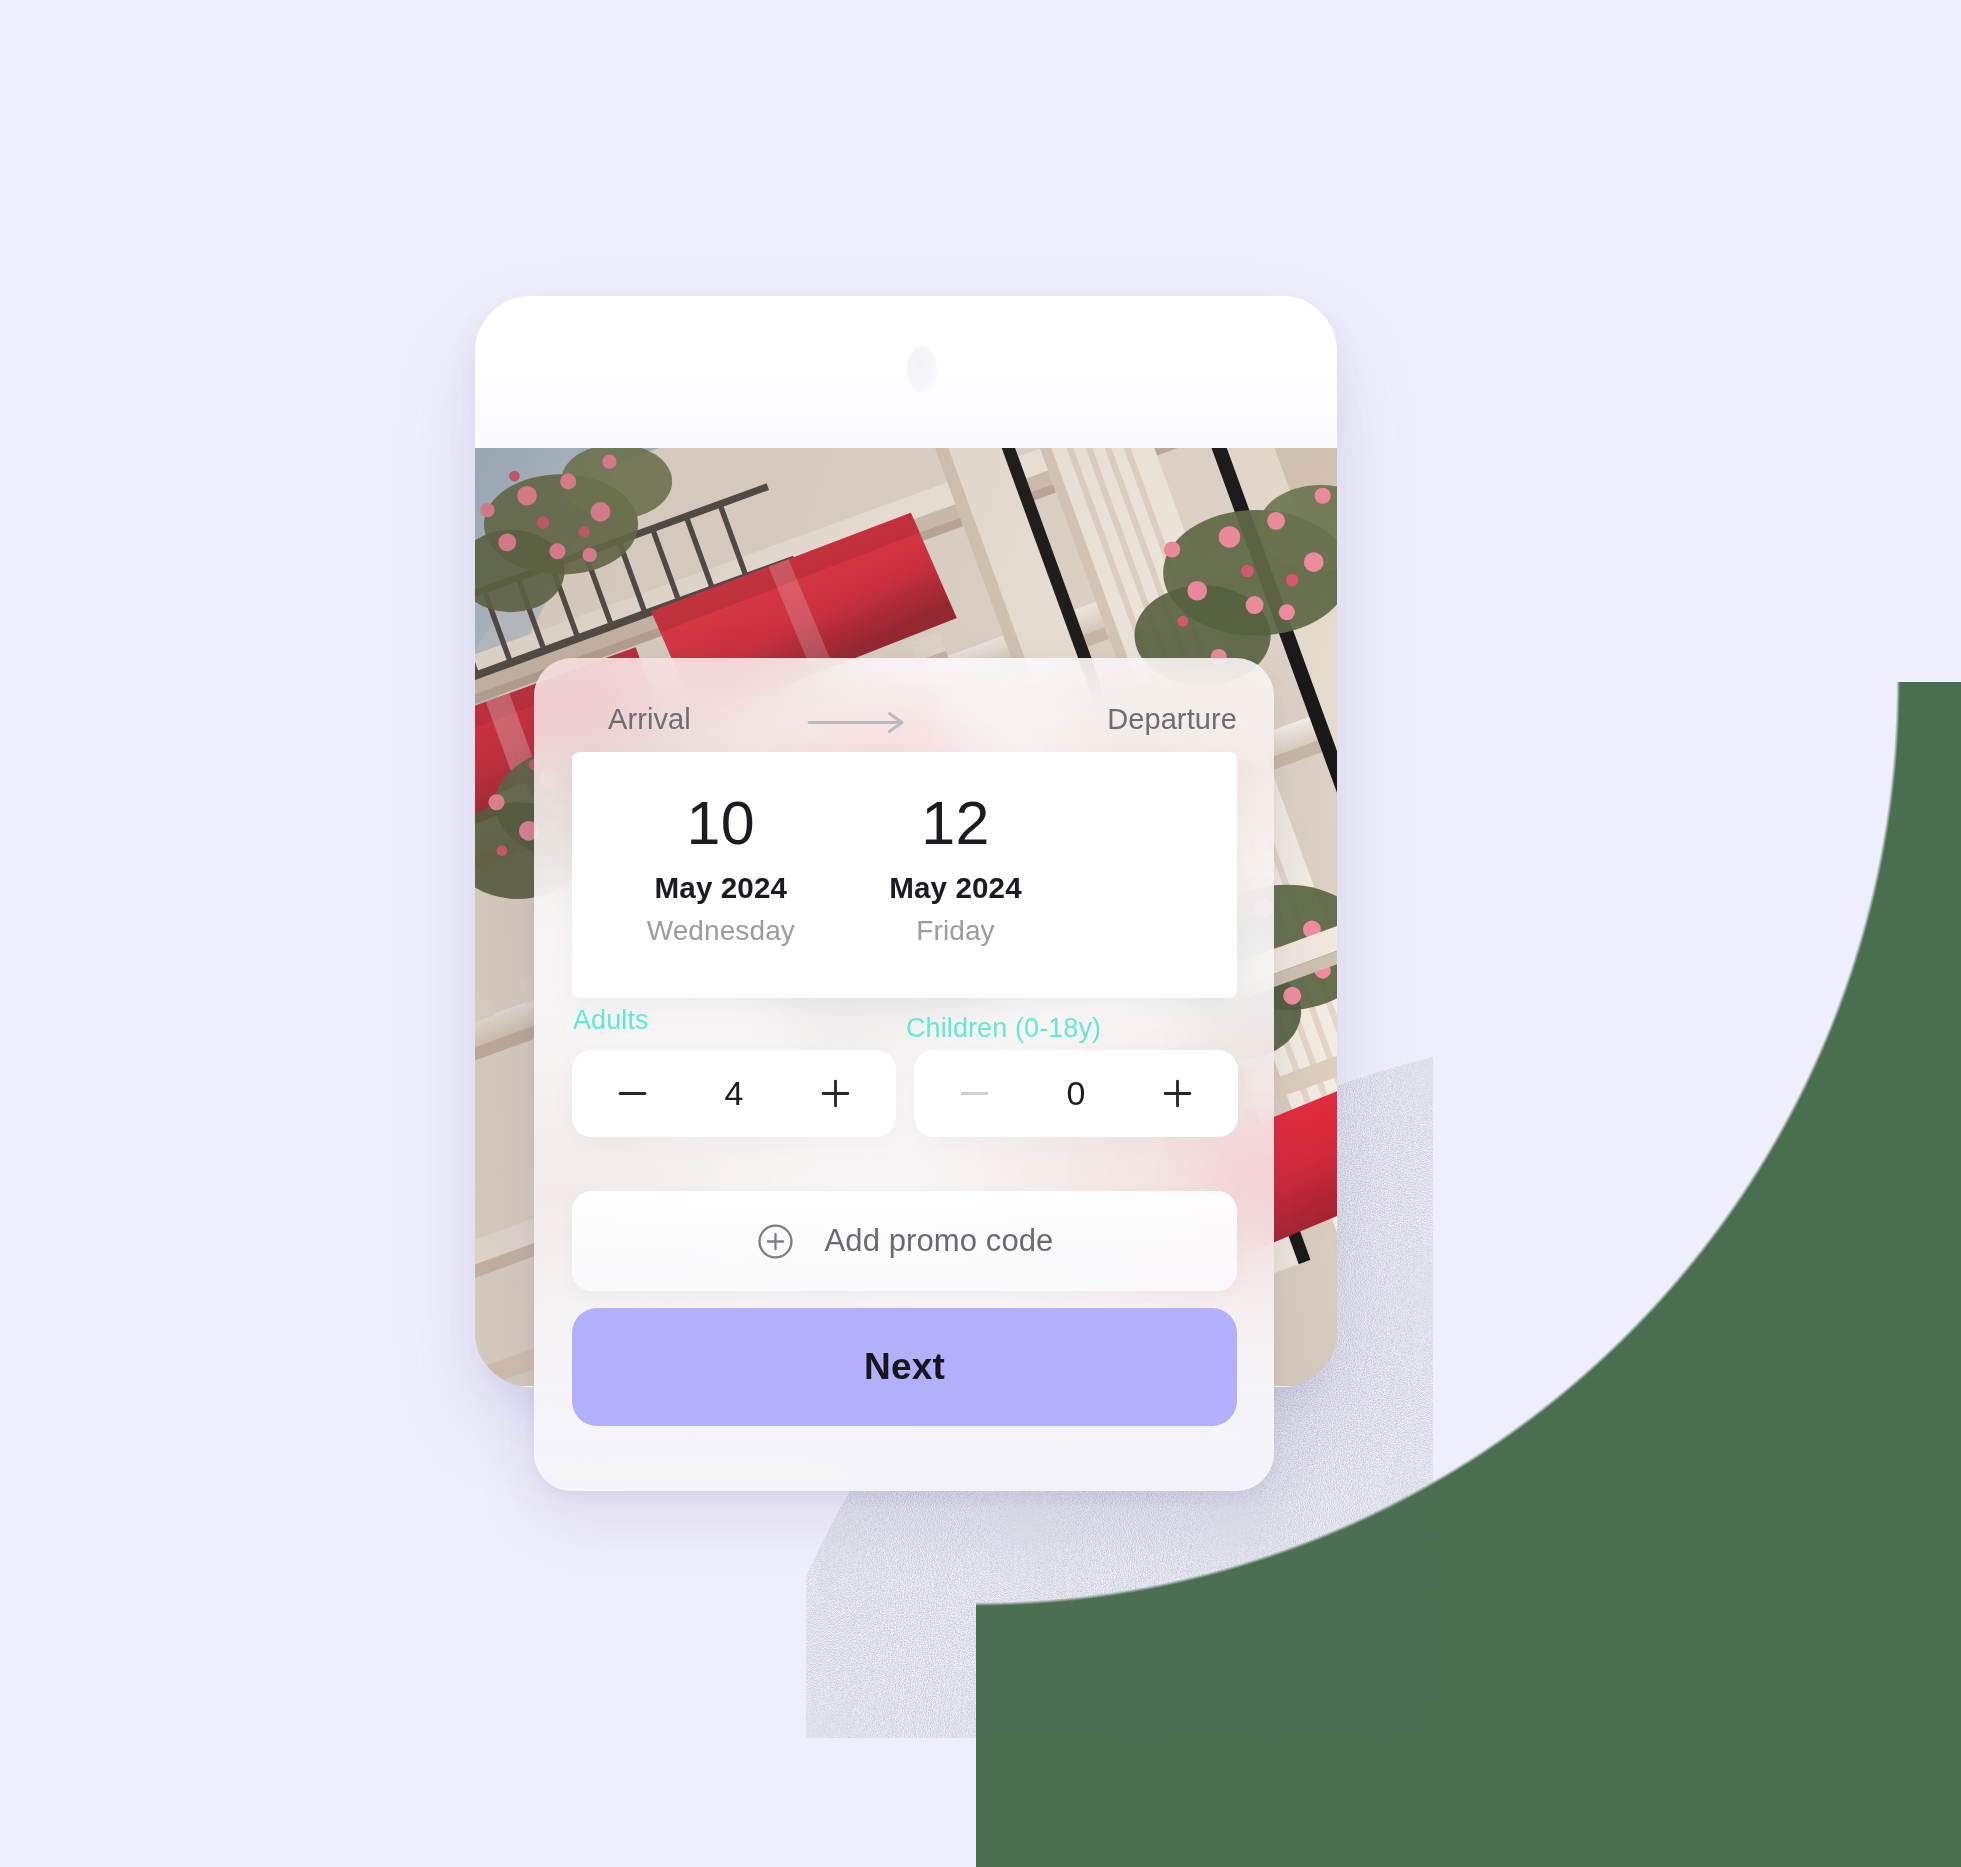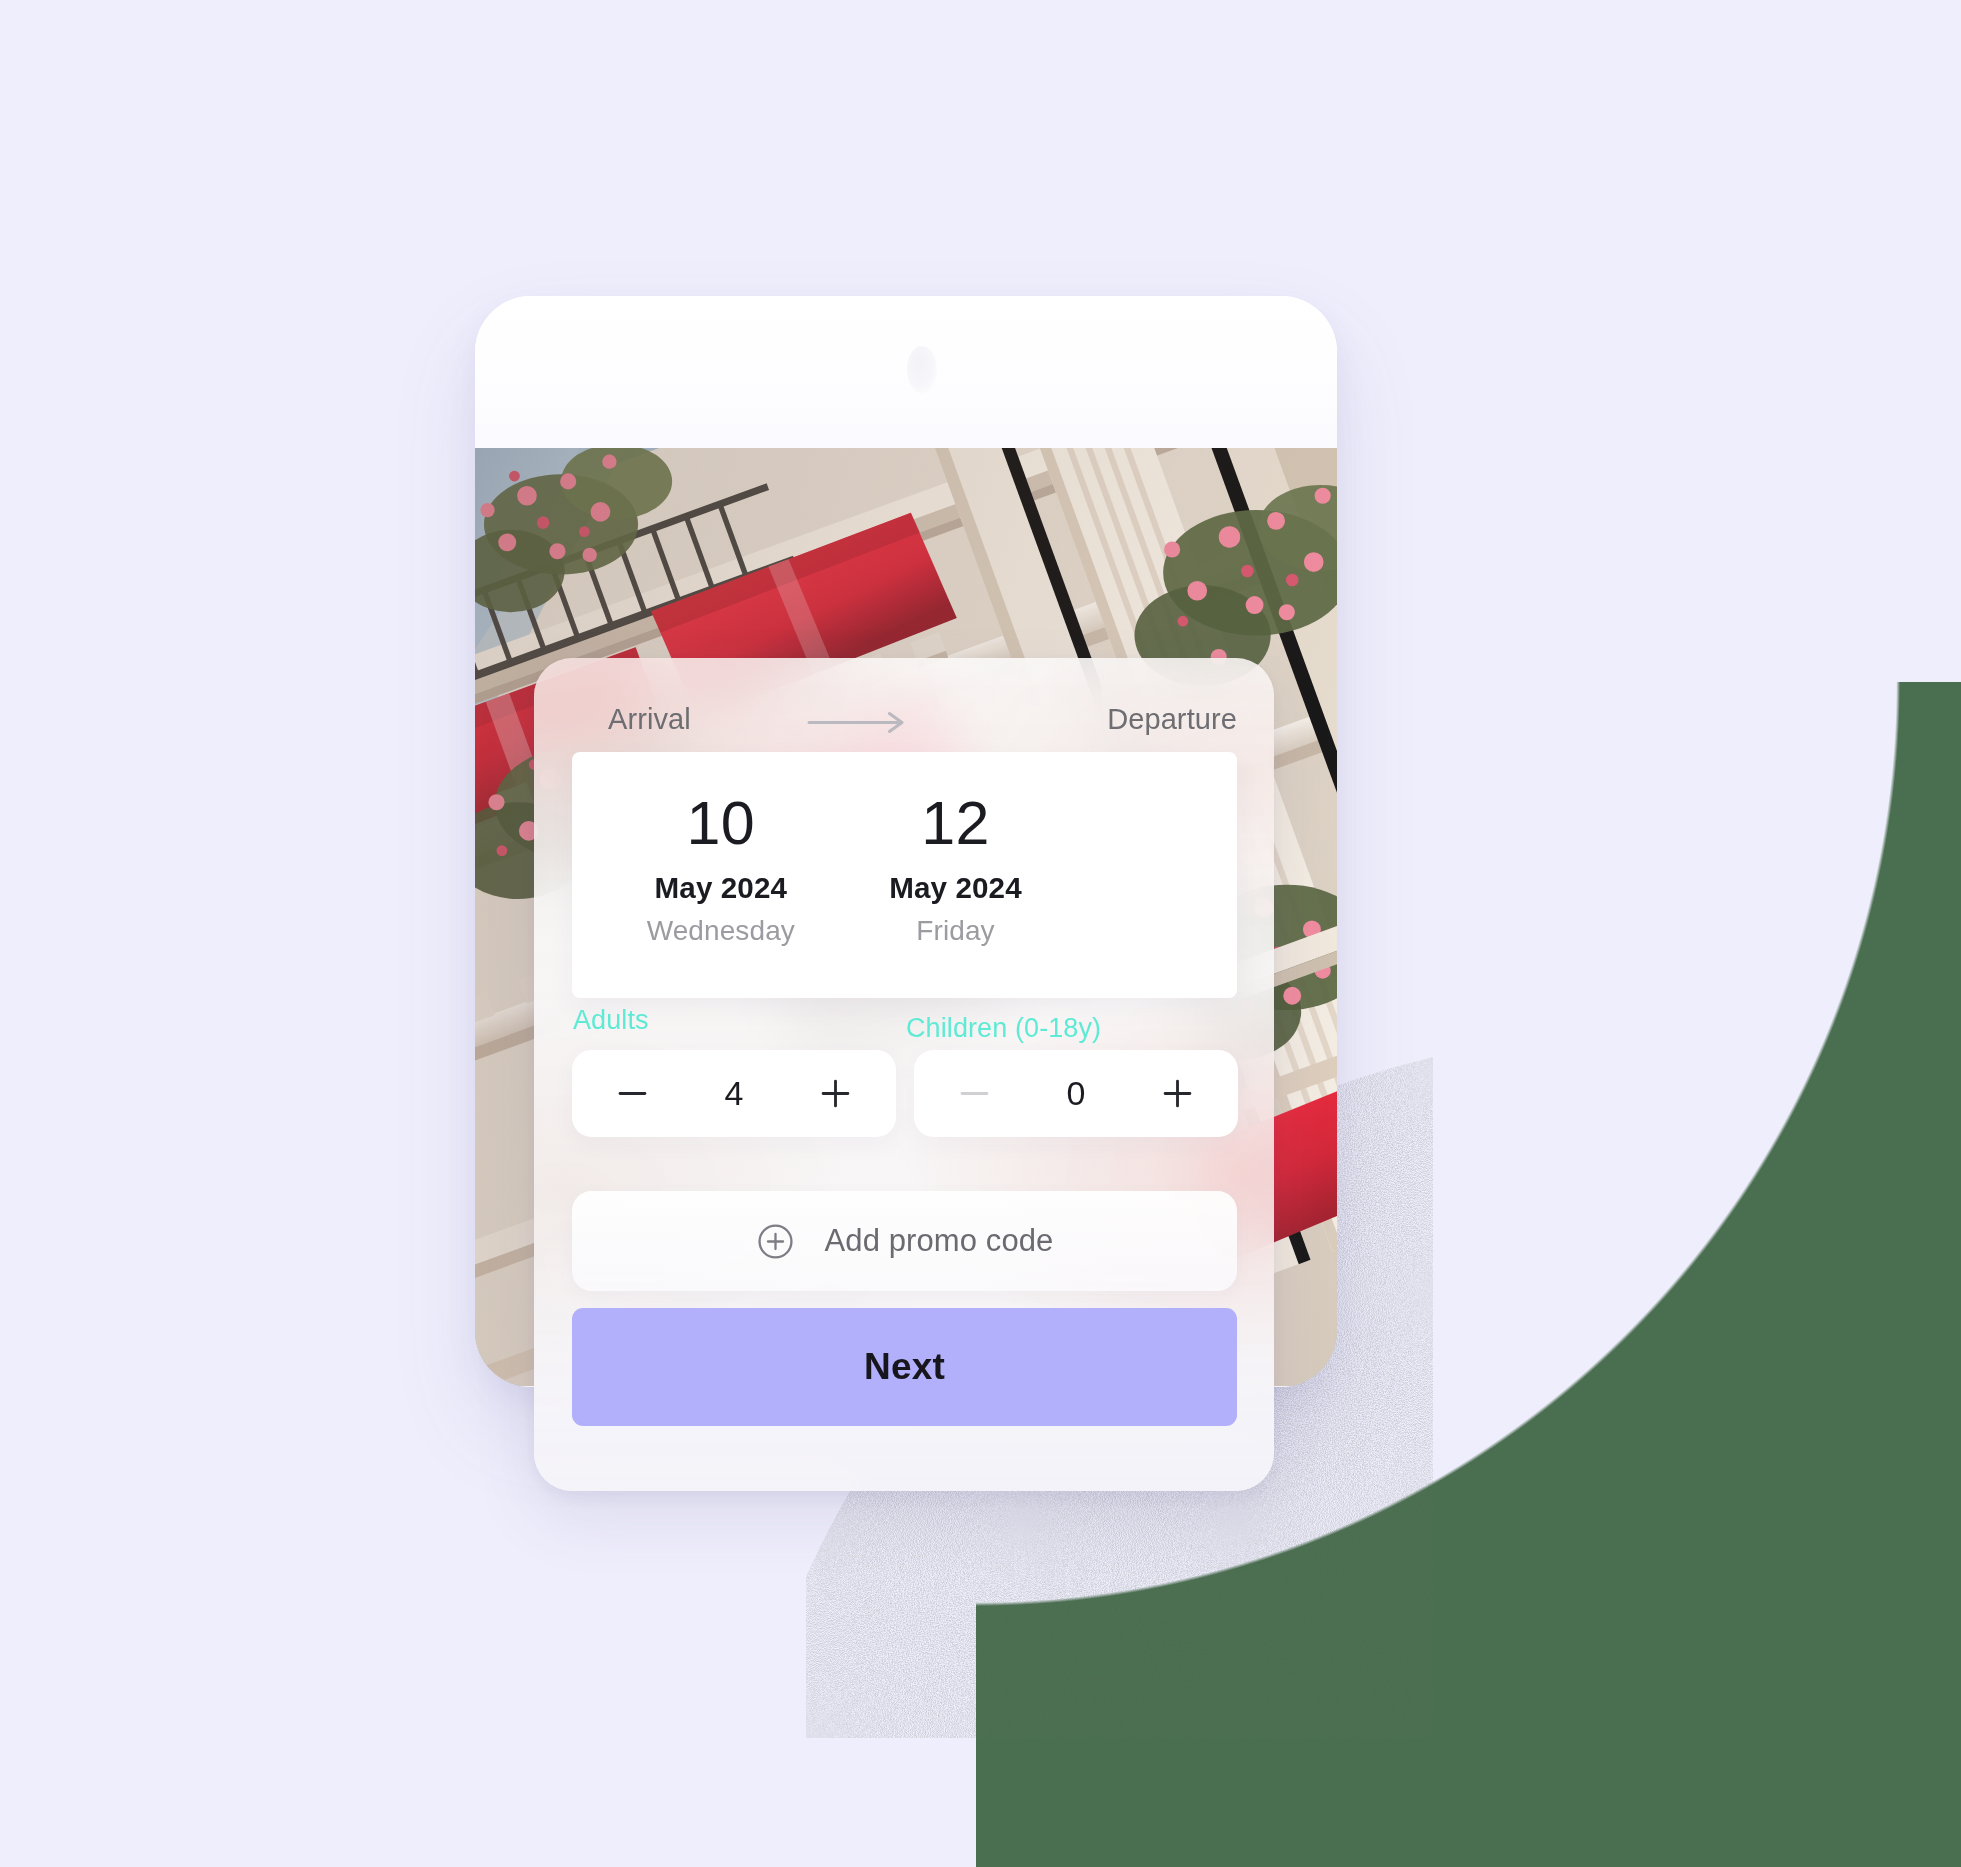--- a/index.html
+++ b/index.html
@@ -238,21 +238,21 @@
     font-size: 31px;
     color: #6a6a70;
     letter-spacing: 0.1px;
   }
 
   
   .next-btn {
     position: absolute;
     left: 38px; top: 650px;
     width: 665px; height: 118px;
-    border-radius: 11px;
+    border-radius: 25px;
     display: flex;
     align-items: center;
     justify-content: center;
     cursor: pointer;
     border: none;
     font-family: inherit;
   }
   .next-label {
     font-size: 37px;
     font-weight: 700;

